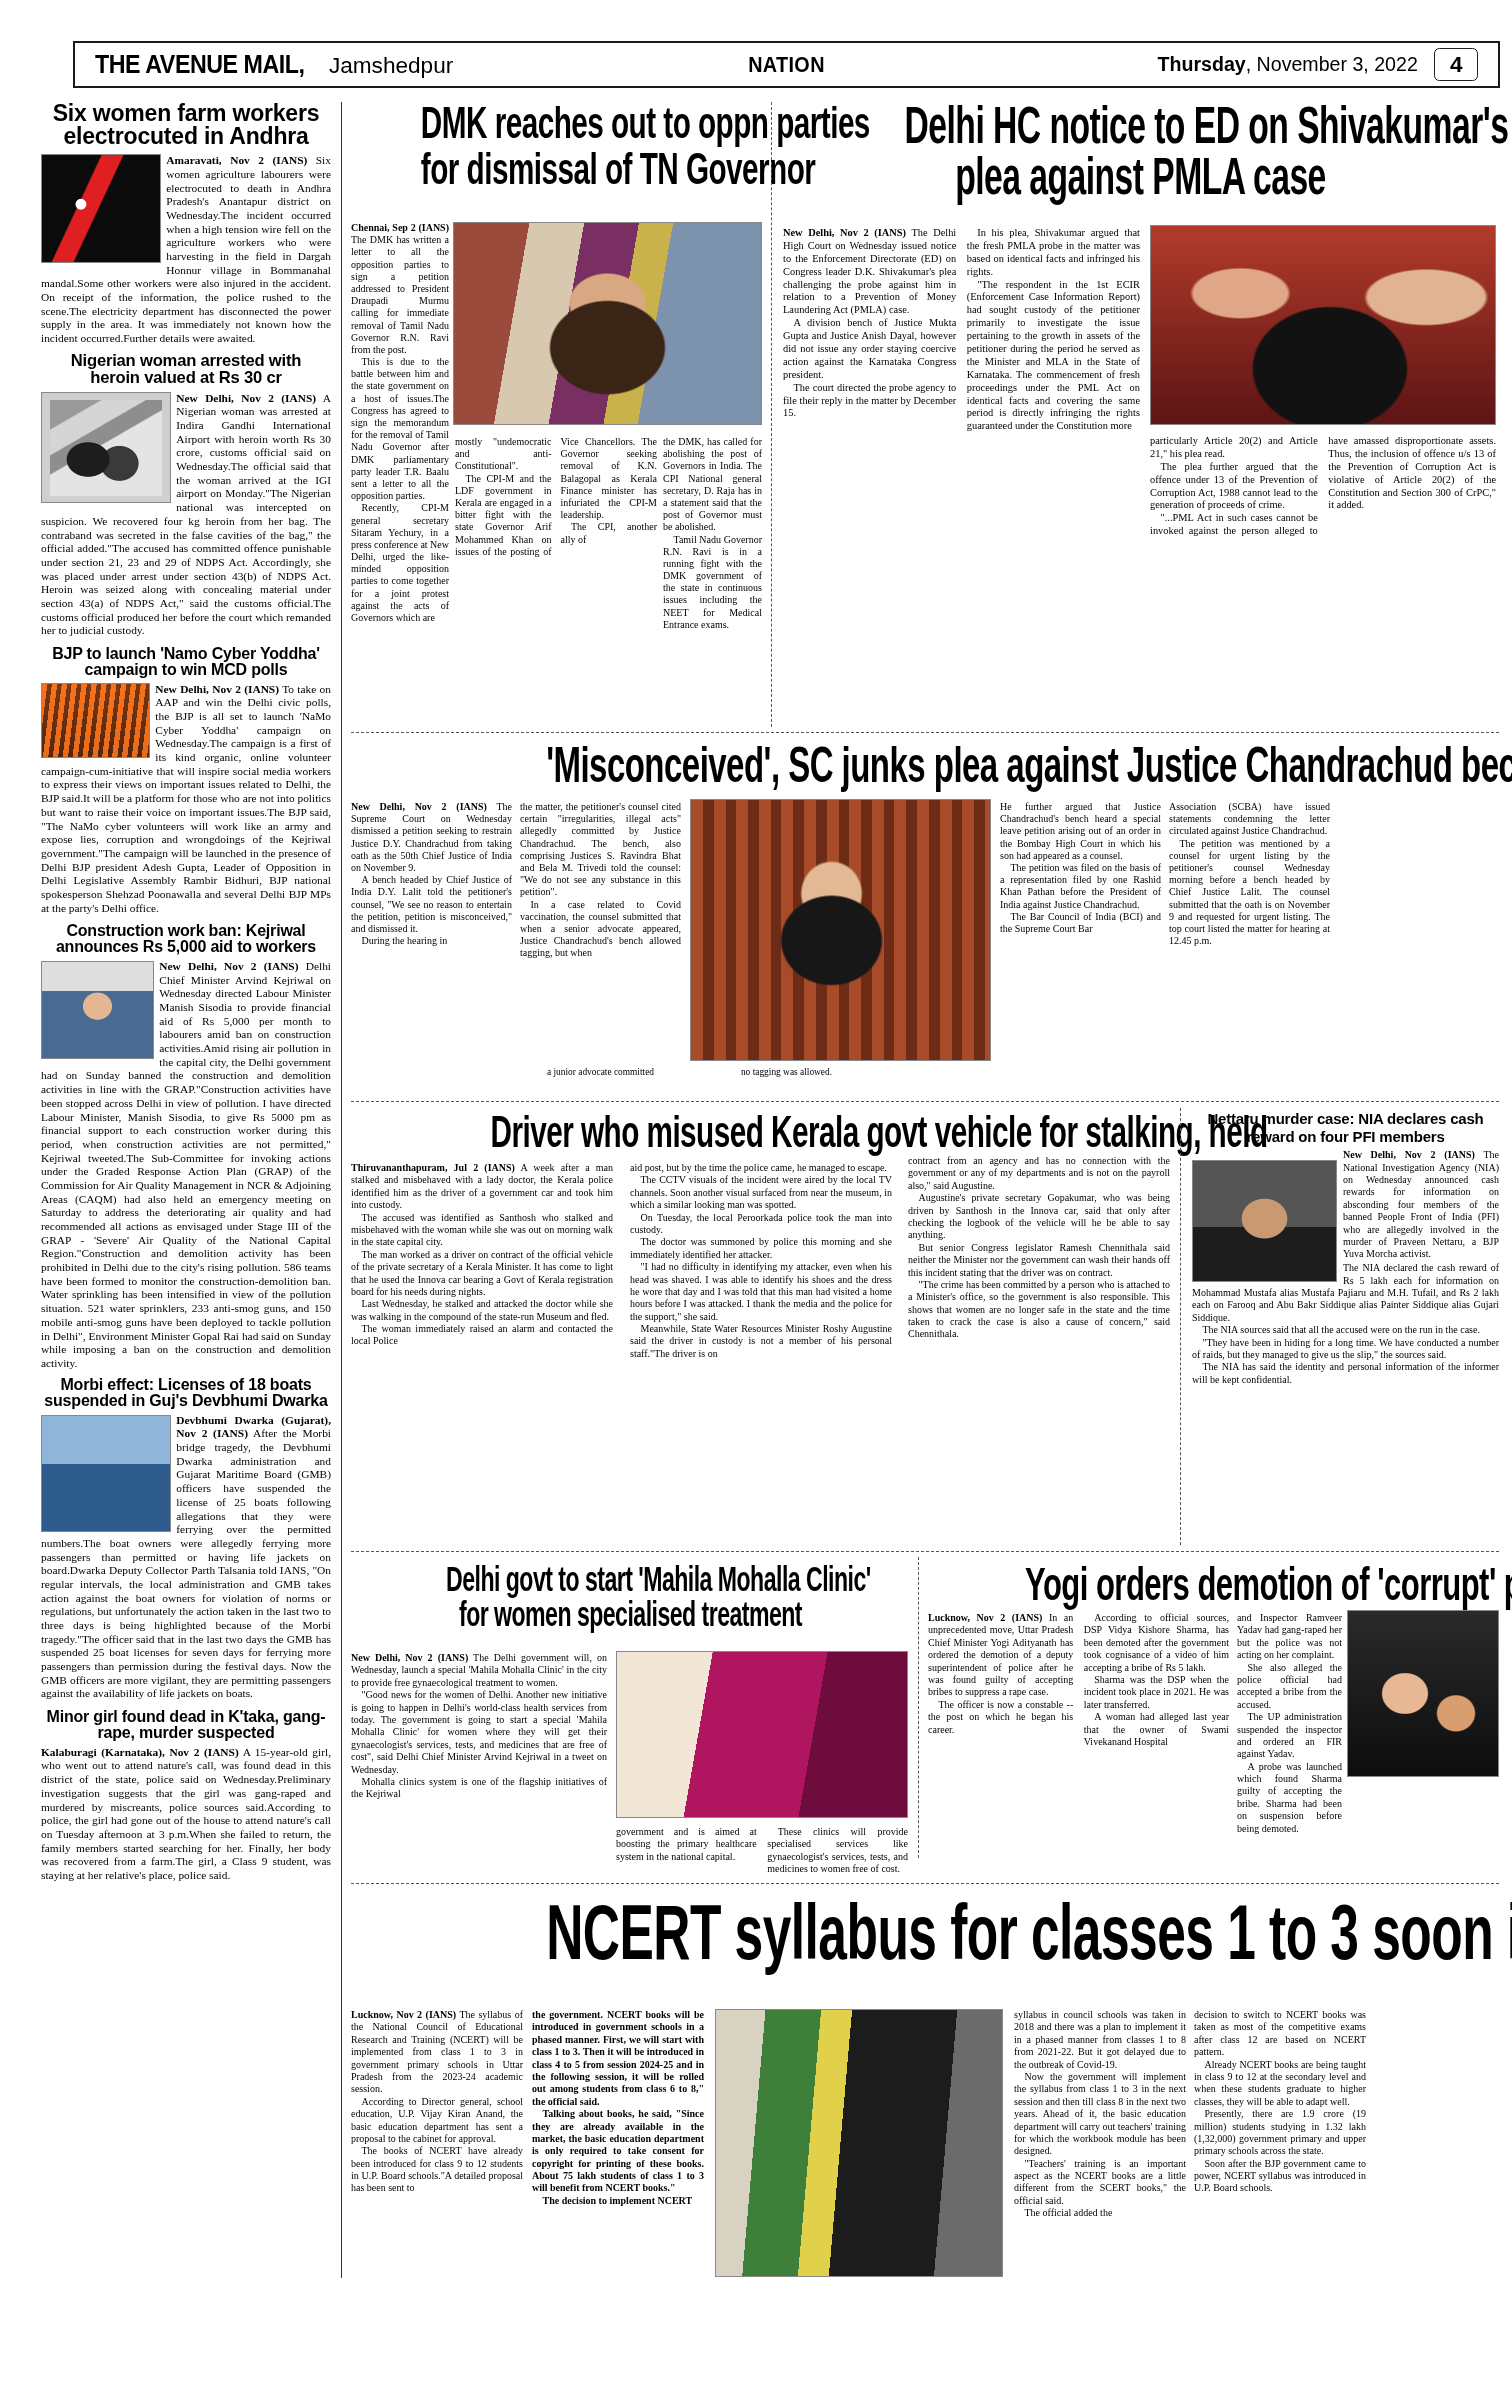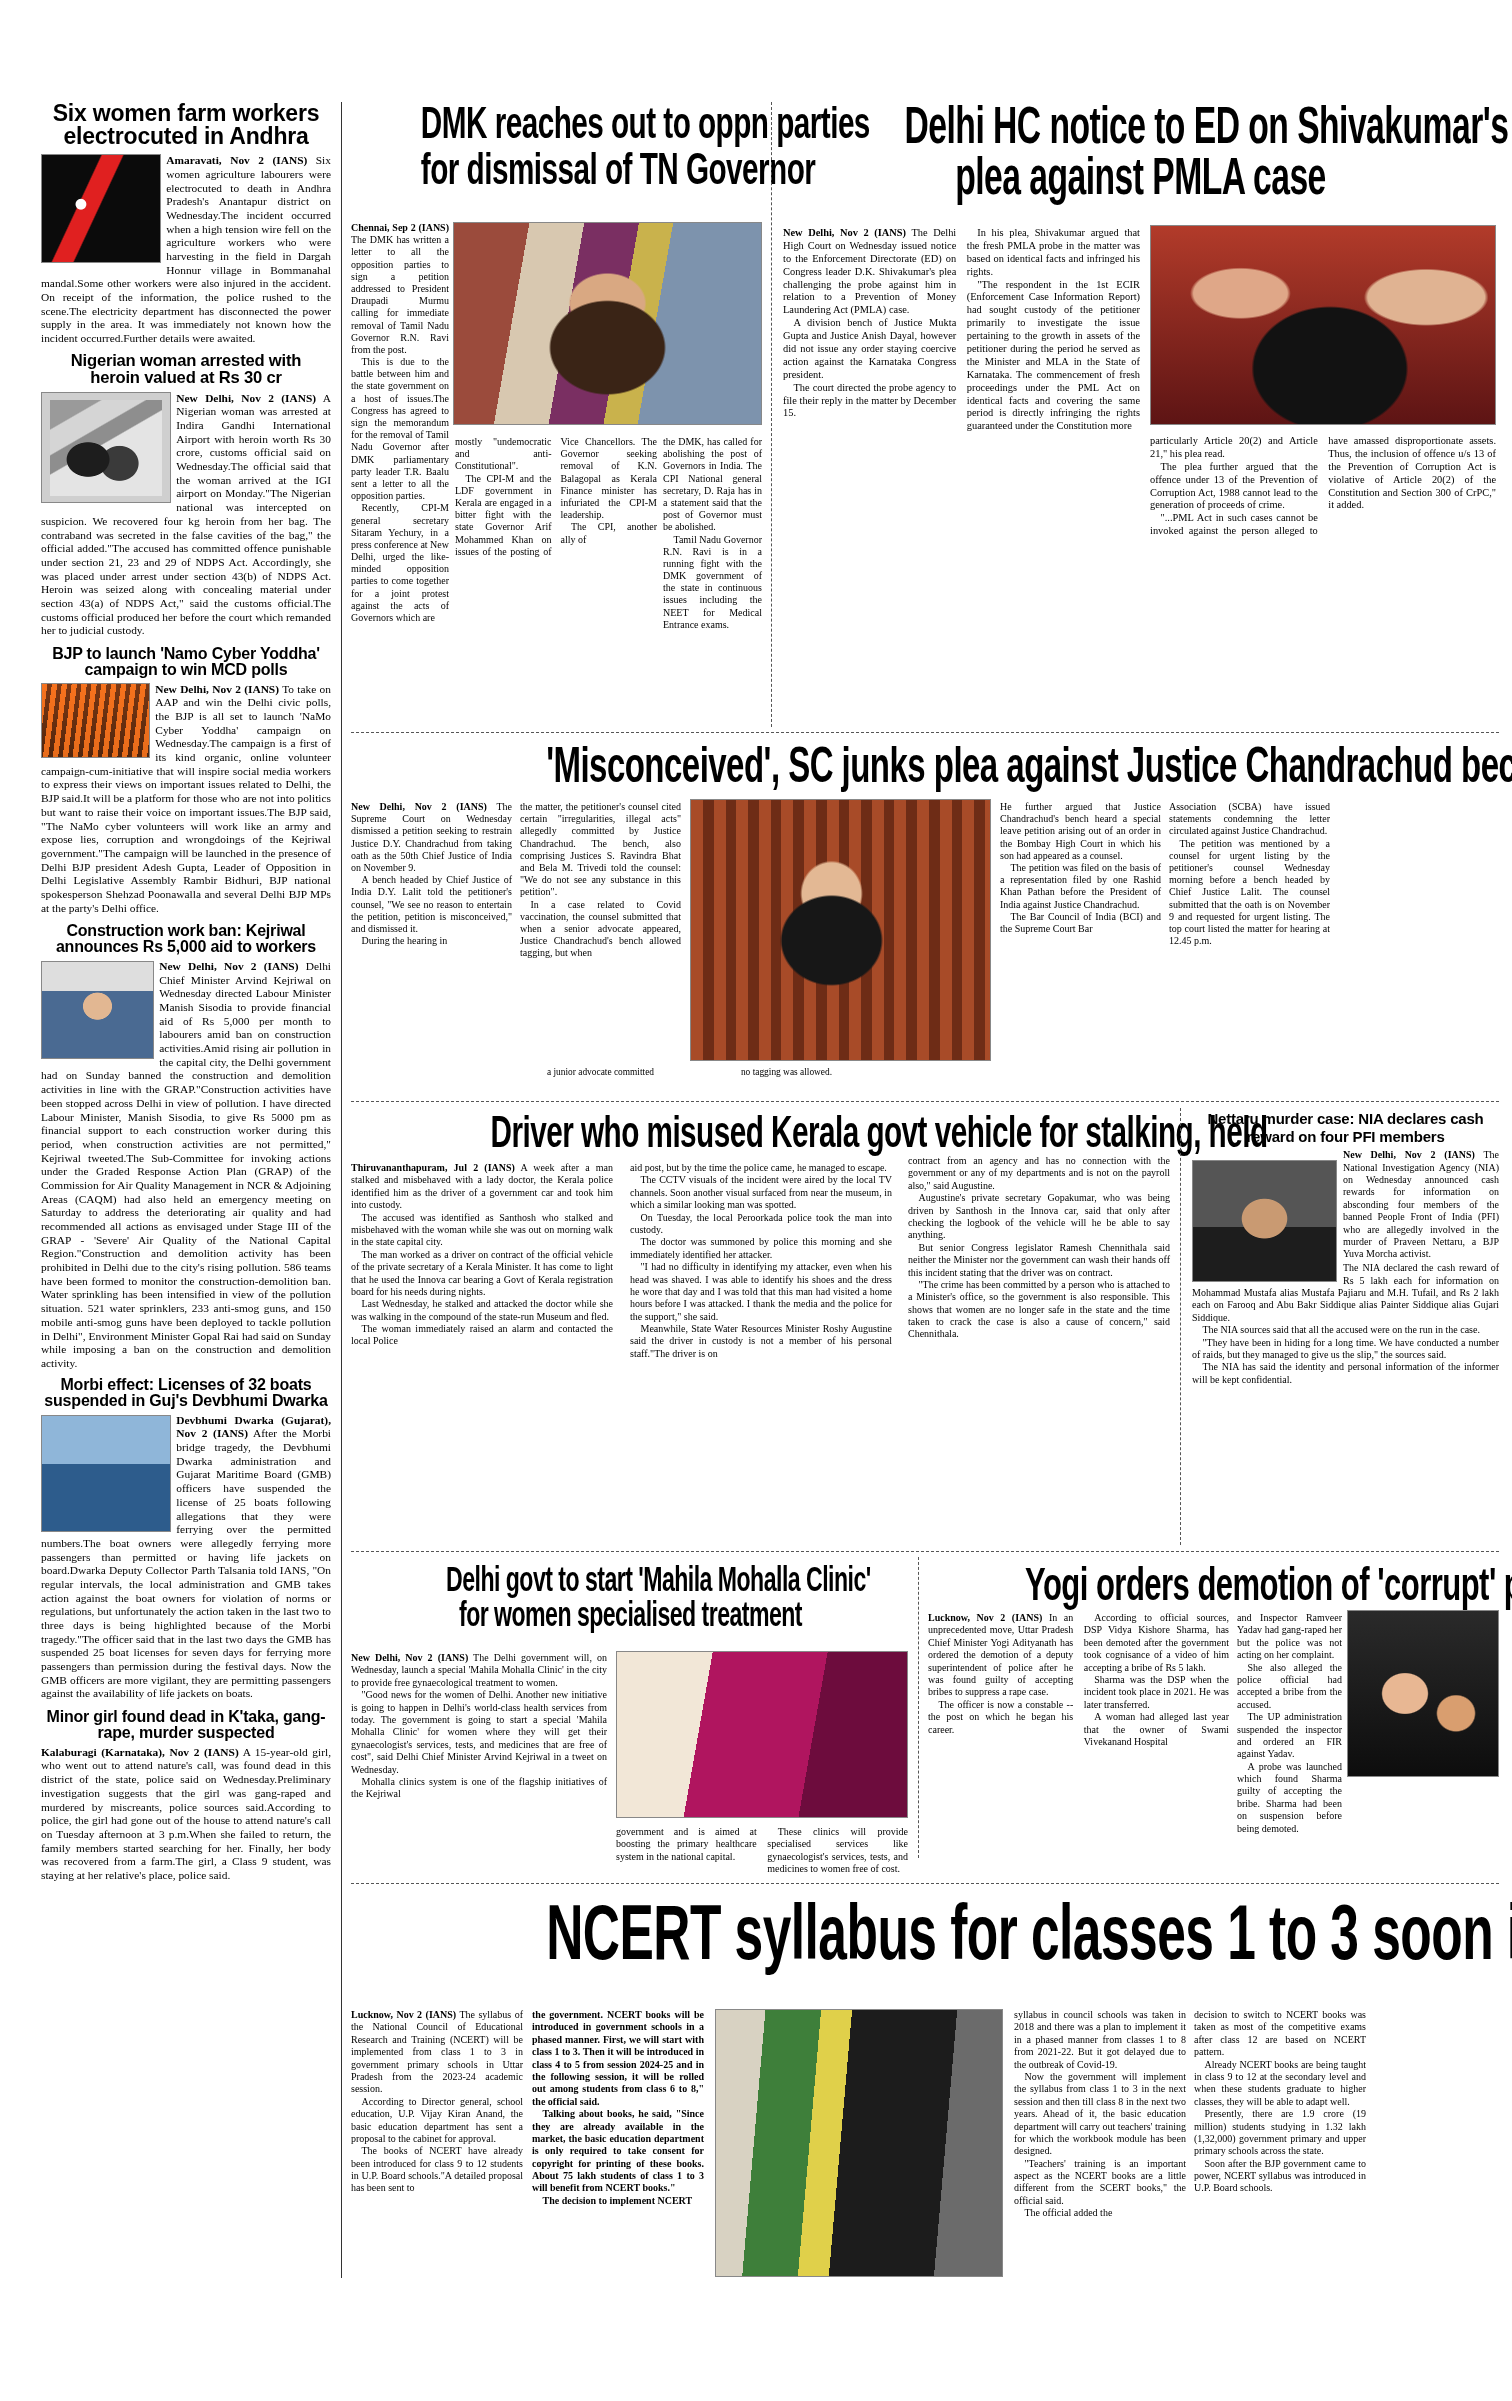--- a/index.html
+++ b/index.html
@@ -212,20 +212,31 @@
     position:absolute; right:6px; top:6px;
     color:#fff; font-family:"Liberation Sans",sans-serif;
     font-size:6px;
   }
 </style>
 </head>
 <body>
 
 <div class="page">
 
+  <div class="masthead">
+    <div class="mast-left">
+      <span class="mast-title">THE AVENUE MAIL,</span>
+      <span class="mast-city">Jamshedpur</span>
+    </div>
+    <div class="mast-section">NATION</div>
+    <div class="mast-right">
+      <div class="mast-date"><b>Thursday</b><span>, November 3, 2022</span></div>
+      <div class="page-num-box">4</div>
+    </div>
+  </div>
 
   <div class="abs" style="left:0px; top:102px; width:290px;">
 
     <div class="hl" style="font-size:23px; padding:0 6px;">Six women farm workers electrocuted in Andhra</div>
     <div class="body-txt" style="font-size:11.4px; line-height:1.2; margin-top:5.3px;">
       <div class="photo ph-electric" style="width:120px;height:109px; float:left; margin:0 5.3px 1.5px 0;"></div>
       <span class="lead">Amaravati, Nov 2 (IANS)</span>
       <span>Six women agriculture labourers were electrocuted to death in Andhra Pradesh's Anantapur district on Wednesday.The incident occurred when a high tension wire fell on the agriculture workers who were harvesting in the field in Dargah Honnur village in Bommanahal mandal.Some other workers were also injured in the accident. On receipt of the information, the police rushed to the scene.The electricity department has disconnected the power supply in the area. It was immediately not known how the incident occurred.Further details were awaited.</span>
     </div>
 
@@ -243,21 +254,21 @@
       <span>To take on AAP and win the Delhi civic polls, the BJP is all set to launch 'NaMo Cyber Yoddha' campaign on Wednesday.The campaign is a first of its kind organic, online volunteer campaign-cum-initiative that will inspire social media workers to express their views on important issues related to Delhi, the BJP said.It will be a platform for those who are not into politics but want to raise their voice on important issues.The BJP said, "The NaMo cyber volunteers will work like an army and expose lies, corruption and wrongdoings of the Kejriwal government."The campaign will be launched in the presence of Delhi BJP president Adesh Gupta, Leader of Opposition in Delhi Legislative Assembly Rambir Bidhuri, BJP national spokesperson Shehzad Poonawalla and several Delhi BJP MPs at the party's Delhi office.</span>
     </div>
 
     <div class="hl" style="font-size:16px; padding:0 3px; margin-top:7.5px;">Construction work ban: Kejriwal announces Rs 5,000 aid to workers</div>
     <div class="body-txt" style="font-size:11.4px; line-height:1.2; margin-top:4.5px;">
       <div class="photo ph-kejri" style="width:113px;height:98px; float:left; margin:0.8px 5.3px 1.5px 0;"></div>
       <span class="lead">New Delhi, Nov 2 (IANS)</span>
       <span>Delhi Chief Minister Arvind Kejriwal on Wednesday directed Labour Minister Manish Sisodia to provide financial aid of Rs 5,000 per month to labourers amid ban on construction activities.Amid rising air pollution in the capital city, the Delhi government had on Sunday banned the construction and demolition activities in line with the GRAP."Construction activities have been stopped across Delhi in view of pollution. I have directed Labour Minister, Manish Sisodia, to give Rs 5000 pm as financial support to each construction worker during this period, when construction activities are not permitted," Kejriwal tweeted.The Sub-Committee for invoking actions under the Graded Response Action Plan (GRAP) of the Commission for Air Quality Management in NCR &amp; Adjoining Areas (CAQM) had also held an emergency meeting on Saturday to address the deteriorating air quality and had recommended all actions as envisaged under Stage III of the GRAP - 'Severe' Air Quality of the National Capital Region."Construction and demolition activity has been prohibited in Delhi due to the city's rising pollution. 586 teams have been formed to monitor the construction-demolition ban. Water sprinkling has been intensified in view of the pollution situation. 521 water sprinklers, 233 anti-smog guns, and 150 mobile anti-smog guns have been deployed to tackle pollution in Delhi", Environment Minister Gopal Rai had said on Sunday while imposing a ban on the construction and demolition activity.</span>
     </div>
 
-    <div class="hl" style="font-size:16px; padding:0 3px; margin-top:6px;">Morbi effect: Licenses of 32 boats suspended in Guj's Devbhumi Dwarka</div>
+    <div class="hl" style="font-size:16px; padding:0 3px; margin-top:6px;">Morbi effect: Licenses of 18 boats suspended in Guj's Devbhumi Dwarka</div>
     <div class="body-txt" style="font-size:11.4px; line-height:1.2; margin-top:4.5px;">
       <div class="photo ph-boats" style="width:130px;height:117px; float:left; margin:0.8px 5.3px 1.5px 0;"></div>
       <span class="lead">Devbhumi Dwarka (Gujarat), Nov 2 (IANS)</span>
       <span>After the Morbi bridge tragedy, the Devbhumi Dwarka administration and Gujarat Maritime Board (GMB) officers have suspended the license of 25 boats following allegations that they were ferrying over the permitted numbers.The boat owners were allegedly ferrying more passengers than permitted or having life jackets on board.Dwarka Deputy Collector Parth Talsania told IANS, "On regular intervals, the local administration and GMB takes action against the boat owners for violation of norms or regulations, but unfortunately the action taken in the last two to three days is being highlighted because of the Morbi tragedy."The officer said that in the last two days the GMB has suspended 25 boat licenses for seven days for ferrying more passengers than permission during the festival days. Now the GMB officers are more vigilant, they are permitting passengers against the availability of life jackets on boats.</span>
     </div>
 
     <div class="hl" style="font-size:16px; padding:0 3px; margin-top:7.5px;">Minor girl found dead in K'taka, gang-rape, murder suspected</div>
     <div class="body-txt" style="font-size:11.4px; line-height:1.2; margin-top:4.5px;">
       <span class="lead">Kalaburagi (Karnataka), Nov 2 (IANS)</span>
       <span>A 15-year-old girl, who went out to attend nature's call, was found dead in this district of the state, police said on Wednesday.Preliminary investigation suggests that the girl was gang-raped and murdered by miscreants, police sources said.According to police, the girl had gone out of the house to attend nature's call on Tuesday afternoon at 3 p.m.When she failed to return, the family members started searching for her. Finally, her body was recovered from a farm.The girl, a Class 9 student, was staying at her relative's place, police said.</span>

